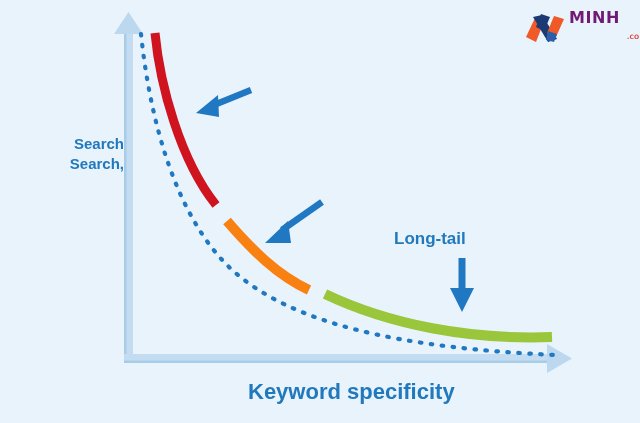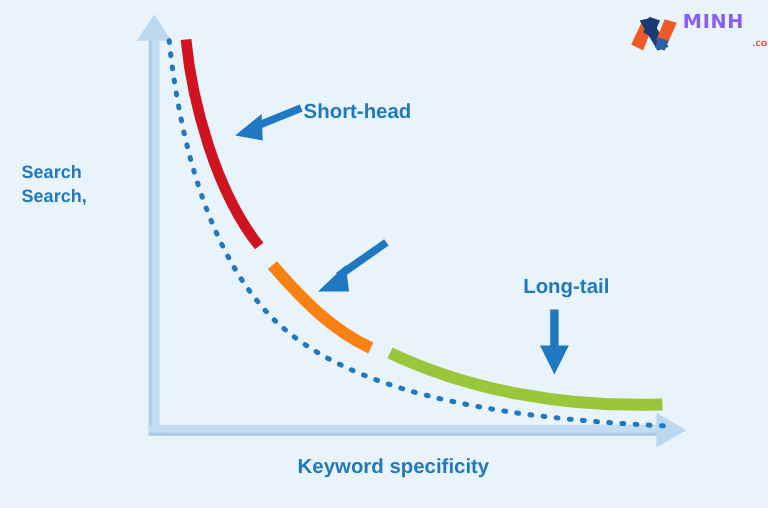--- a/index.html
+++ b/index.html
@@ -30,42 +30,42 @@
     position: absolute;
     color: #2079bd;
     font-weight: bold;
     white-space: nowrap;
     line-height: 1.28;
   }
   #y-axis-label {
     left: 18px;
     top: 134px;
     width: 106px;
-    text-align: left;
+    text-align: right;
     font-size: 15px;
     line-height: 1.32;
     white-space: normal;
   }
   #x-axis-label {
     left: 248px;
     top: 378px;
-    font-size: 17px;
+    font-size: 22px;
   }
   #label-short-head {
     left: 253px;
     top: 82px;
     font-size: 17px;
   }
   #label-mid-tail {
     left: 311px;
     top: 177px;
     font-size: 17px;
   }
   #label-long-tail {
-    left: 436px;
+    left: 394px;
     top: 228px;
     font-size: 17px;
   }
   
   #logo {
     position: absolute;
     left: 524px;
     top: 8px;
     width: 108px;
     height: 40px;
@@ -79,21 +79,21 @@
   }
   #logo-text {
     position: absolute;
     left: 45px;
     top: 1px;
     width: 64px;
     height: 38px;
   }
   .logo-word {
     display: block;
-    color: #8b5cf6;
+    color: #701a75;
     font-family: "DejaVu Sans", sans-serif;
     font-weight: bold;
     font-size: 16px;
     letter-spacing: 0.6px;
     line-height: 17px;
   }
   #logo-tld {
     position: absolute;
     left: 103px;
     top: 25px;
@@ -154,21 +154,20 @@
 
   </svg>
 
   <div class="txt" id="y-axis-label">
     <span>Search</span><br>
     <span>Search,</span><br>
   </div>
 
   <div class="txt" id="x-axis-label">Keyword specificity</div>
 
-  <div class="txt" id="label-short-head">Short-head</div>
 
 
   <div class="txt" id="label-long-tail">Long-tail</div>
 
   <div id="logo">
     <svg id="logo-mark" viewBox="0 0 42 34">
       <polygon points="2,26 11,7 19,13 12,31" fill="#ef5a28"></polygon>
       <polygon points="9,6 18,4 33,28 24,31" fill="#1b3a73"></polygon>
       <polygon points="30,5 40,8 32,26 23,22" fill="#ef5a28"></polygon>
       <polygon points="17,3 26,6 20,20 12,16" fill="#1b3a73"></polygon>

